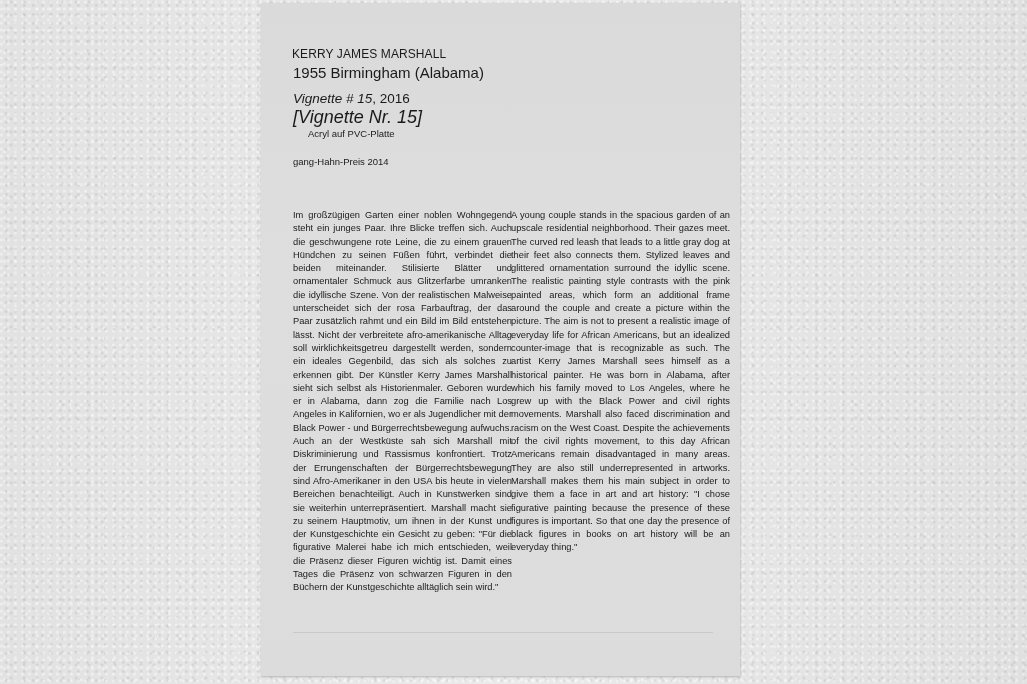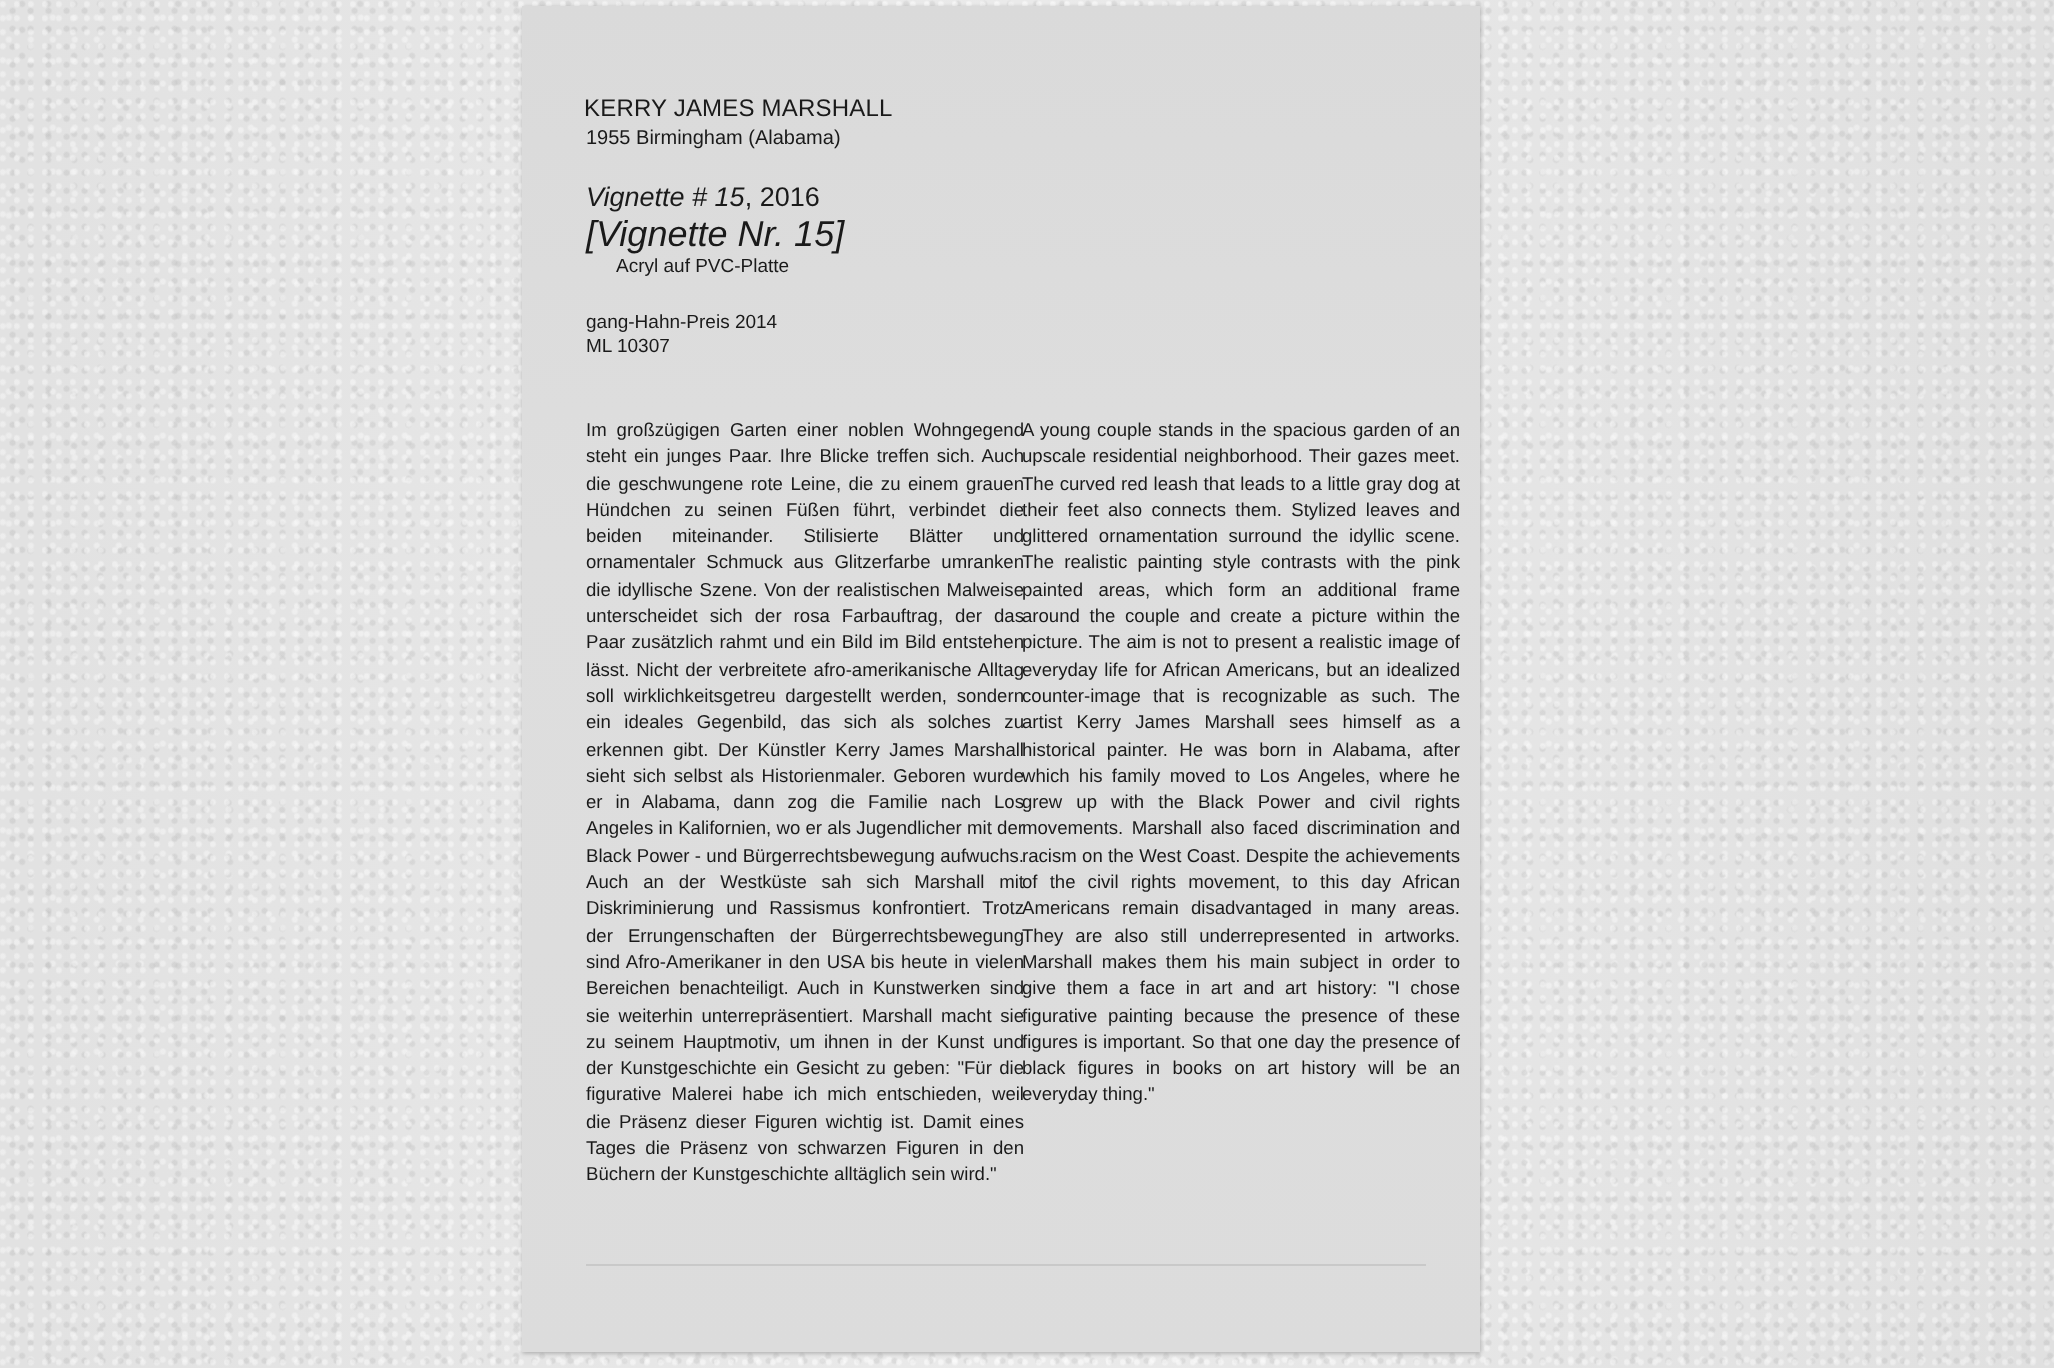--- a/index.html
+++ b/index.html
@@ -19,21 +19,21 @@
       position: absolute; inset: 0;
       background: linear-gradient(90deg, rgba(0,0,0,0.03), rgba(255,255,255,0.05) 50%, rgba(0,0,0,0.04));
       pointer-events: none;
     }
     .label-sheet {
       position: absolute; left: 261px; top: 3px; width: 479px; height: 673px;
       background: linear-gradient(180deg, #dadada 0%, #dedede 40%, #dcdcdc 100%);
       box-shadow: 0 1px 2px rgba(0,0,0,0.18), 1px 0 2px rgba(0,0,0,0.08);
     }
     .artist-name { position: absolute; left: 31px; top: 44px; font-size: 12px; letter-spacing: 0.1px; }
-    .artist-bio { position: absolute; left: 32px; top: 61px; font-size: 10px; }
+    .artist-bio { position: absolute; left: 32px; top: 61px; font-size: 15px; }
     .work-title { position: absolute; left: 32px; top: 88px; font-size: 13.5px; }
     .work-title i { font-style: italic; }
     .work-subtitle { position: absolute; left: 32px; top: 104px; font-size: 18px; font-style: italic; }
     .medium { position: absolute; left: 32px; top: 125px; font-size: 9.5px; margin-left: 15px; }
     .provenance { position: absolute; left: 32px; top: 153px; width: 430px; font-size: 9.5px; line-height: 12px; }
     .provenance div { white-space: nowrap; }
     .col {
       position: absolute; top: 206px; width: 219px;
       font-size: 9.3px; line-height: 13.3px; text-align: justify; hyphens: manual;
     }
@@ -51,20 +51,19 @@
 <div class="label-sheet">
   <div class="artist-name">KERRY JAMES MARSHALL</div>
   <div class="artist-bio">1955 Birmingham (Alabama)</div>
 
   <div class="work-title"><i>Vignette # 15</i><span>, 2016</span></div>
   <div class="work-subtitle">[Vignette Nr. 15]</div>
   <div class="medium">Acryl auf PVC-Platte</div>
 
   <div class="provenance">
     <div>gang-Hahn-Preis 2014</div>
-    <div>ML 10307</div>
   </div>
 
   <div class="col col-de" lang="de">Im großzügigen Garten einer noblen Wohngegend steht ein junges Paar. Ihre Blicke treffen sich. Auch die geschwungene rote Leine, die zu einem grauen Hündchen zu seinen Füßen führt, verbindet die beiden miteinander. Stilisierte Blätter und ornamentaler Schmuck aus Glitzerfarbe umranken die idyllische Szene. Von der realistischen Malweise unterscheidet sich der rosa Farbauftrag, der das Paar zusätzlich rahmt und ein Bild im Bild entstehen lässt. Nicht der verbreitete afro-amerikanische Alltag soll wirklichkeitsgetreu dargestellt werden, sondern ein ideales Gegenbild, das sich als solches zu erkennen gibt. Der Künstler Kerry James Marshall sieht sich selbst als Historienmaler. Geboren wurde er in Alabama, dann zog die Familie nach Los Angeles in Kalifornien, wo er als Jugendlicher mit der Black Power - und Bürgerrechtsbewegung aufwuchs. Auch an der Westküste sah sich Marshall mit Diskriminierung und Rassismus konfrontiert. Trotz der Errungenschaften der Bürgerrechtsbewegung sind Afro-Amerikaner in den USA bis heute in vielen Bereichen benachteiligt. Auch in Kunstwerken sind sie weiterhin unterrepräsentiert. Marshall macht sie zu seinem Hauptmotiv, um ihnen in der Kunst und der Kunstgeschichte ein Gesicht zu geben: "Für die figurative Malerei habe ich mich entschieden, weil die Präsenz dieser Figuren wichtig ist. Damit eines Tages die Präsenz von schwarzen Figuren in den Büchern der Kunstgeschichte alltäglich sein wird."</div>
   <div class="col col-en" lang="en">A young couple stands in the spacious garden of an upscale residential neighborhood. Their gazes meet. The curved red leash that leads to a little gray dog at their feet also connects them. Stylized leaves and glittered ornamentation surround the idyllic scene. The realistic painting style contrasts with the pink painted areas, which form an additional frame around the couple and create a picture within the picture. The aim is not to present a realistic image of everyday life for African Americans, but an idealized counter-image that is recognizable as such. The artist Kerry James Marshall sees himself as a historical painter. He was born in Alabama, after which his family moved to Los Angeles, where he grew up with the Black Power and civil rights movements. Marshall also faced discrimination and racism on the West Coast. Despite the achievements of the civil rights movement, to this day African Americans remain disadvantaged in many areas. They are also still underrepresented in artworks. Marshall makes them his main subject in order to give them a face in art and art history: "I chose figurative painting because the presence of these figures is important. So that one day the presence of black figures in books on art history will be an everyday thing."</div>
 
   <div class="bottom-rule"></div>
 </div>
 
 </body></html>

